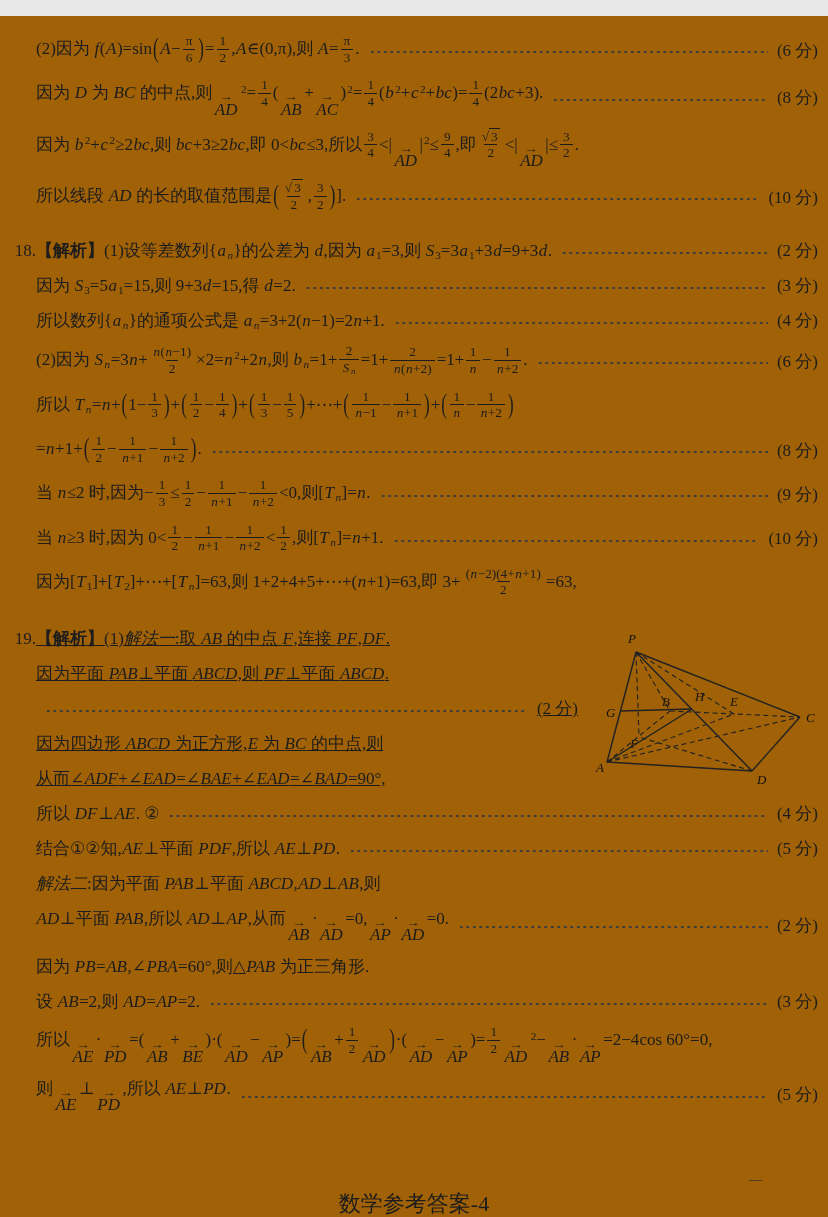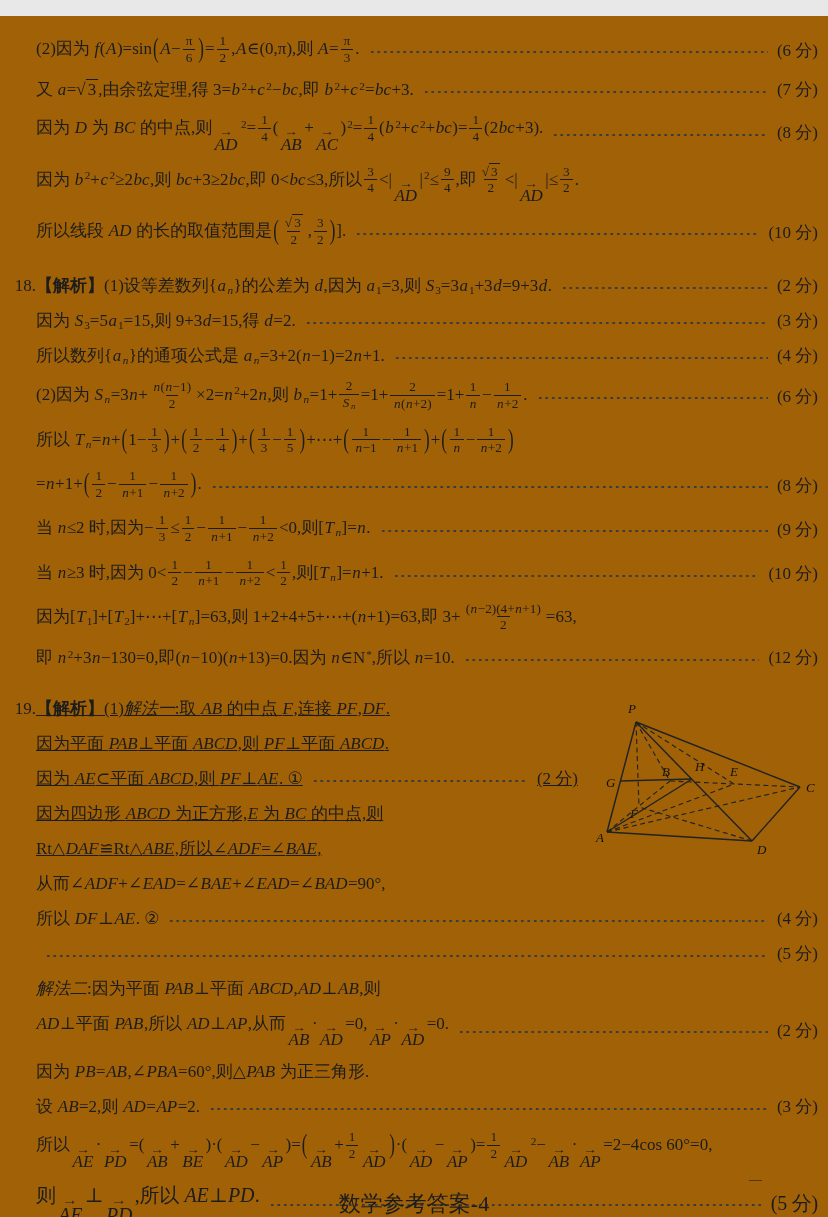--- a/index.html
+++ b/index.html
@@ -57,25 +57,20 @@
               <span class="num">1</span>
               <span class="den">2</span>
             </span>,<i>A</i>∈(0,π),则 <i>A</i>=<span class="frac">
               <span class="num">π</span>
               <span class="den">3</span>
             </span>.</span>
           <span class="lead"></span>
           <span class="score">(6 分)</span>
         </div>
         <div class="line">
-          <span class="content">又 <i>a</i>=<span class="sqrt">√<span class="rad">3</span></span>,由余弦定理,得 3=<i>b</i><span class="sup">2</span>+<i>c</i><span class="sup">2</span>−<i>bc</i>,即 <i>b</i><span class="sup">2</span>+<i>c</i><span class="sup">2</span>=<i>bc</i>+3.</span>
-          <span class="lead"></span>
-          <span class="score">(7 分)</span>
-        </div>
-        <div class="line">
           <span class="content">因为 <i>D</i> 为 <i>BC</i> 的中点,则<span class="vec">
               <span class="ar">→</span>
               <span class="vb"><i>AD</i></span>
             </span><span class="sup">2</span>=<span class="frac">
               <span class="num">1</span>
               <span class="den">4</span>
             </span>(<span class="vec">
               <span class="ar">→</span>
               <span class="vb"><i>AB</i></span>
             </span>+<span class="vec">
@@ -237,53 +232,45 @@
             </span>,则[<i>T</i><span class="sub"><i>n</i></span>]=<i>n</i>+1.</span>
           <span class="lead"></span>
           <span class="score">(10 分)</span>
         </div>
         <div class="line">
           <span class="content">因为[<i>T</i><span class="sub">1</span>]+[<i>T</i><span class="sub">2</span>]+⋯+[<i>T</i><span class="sub"><i>n</i></span>]=63,则 1+2+4+5+⋯+(<i>n</i>+1)=63,即 3+<span class="frac">
               <span class="num">(<i>n</i>−2)(4+<i>n</i>+1)</span>
               <span class="den">2</span>
             </span>=63,</span>
         </div>
-        <div class="line">
-          <span class="content">即 <i>n</i><span class="sup">2</span>+3<i>n</i>−130=0,即(<i>n</i>−10)(<i>n</i>+13)=0.因为 <i>n</i>∈<span class="rm">N</span><span class="sup">*</span>,所以 <i>n</i>=10.</span>
-          <span class="lead"></span>
-          <span class="score">(12 分)</span>
-        </div>
       </section>
       <section class="block" id="b19">
         <div class="line">
           <span class="content"><span class="pfx">19.</span><span class="bold">【解析】</span>(1)<span class="kai">解法一</span>:取 <i>AB</i> 的中点 <i>F</i>,连接 <i>PF</i>,<i>DF</i>.</span>
         </div>
         <div class="line">
           <span class="content">因为平面 <i>PAB</i>⊥平面 <i>ABCD</i>,则 <i>PF</i>⊥平面 <i>ABCD</i>.</span>
         </div>
         <div class="line">
-          <span class="content">因为 <i>AE</i>⊂平面 <i>ABCD</i>,则 <i>PF</i>⊥<i>AE</i>. ①</span>
           <span class="lead"></span>
           <span class="score">(2 分)</span>
         </div>
         <div class="line">
           <span class="content">因为四边形 <i>ABCD</i> 为正方形,<i>E</i> 为 <i>BC</i> 的中点,则</span>
         </div>
         <div class="line">
-          <span class="content"><span class="rm">Rt</span>△<i>DAF</i>≌<span class="rm">Rt</span>△<i>ABE</i>,所以∠<i>ADF</i>=∠<i>BAE</i>,</span>
-        </div>
-        <div class="line">
           <span class="content">从而∠<i>ADF</i>+∠<i>EAD</i>=∠<i>BAE</i>+∠<i>EAD</i>=∠<i>BAD</i>=90°,</span>
         </div>
         <div class="line">
           <span class="content">所以 <i>DF</i>⊥<i>AE</i>. ②</span>
           <span class="lead"></span>
           <span class="score">(4 分)</span>
         </div>
         <div class="line">
+          <span class="content">结合①②知,<i>AE</i>⊥平面 <i>PDF</i>,所以 <i>AE</i>⊥<i>PD</i>.</span>
           <span class="lead"></span>
           <span class="score">(5 分)</span>
         </div>
         <div class="line">
           <span class="content"><span class="kai">解法二</span>:因为平面 <i>PAB</i>⊥平面 <i>ABCD</i>,<i>AD</i>⊥<i>AB</i>,则</span>
         </div>
         <div class="line">
           <span class="content"><i>AD</i>⊥平面 <i>PAB</i>,所以 <i>AD</i>⊥<i>AP</i>,从而<span class="vec">
               <span class="ar">→</span>
               <span class="vb"><i>AB</i></span>

